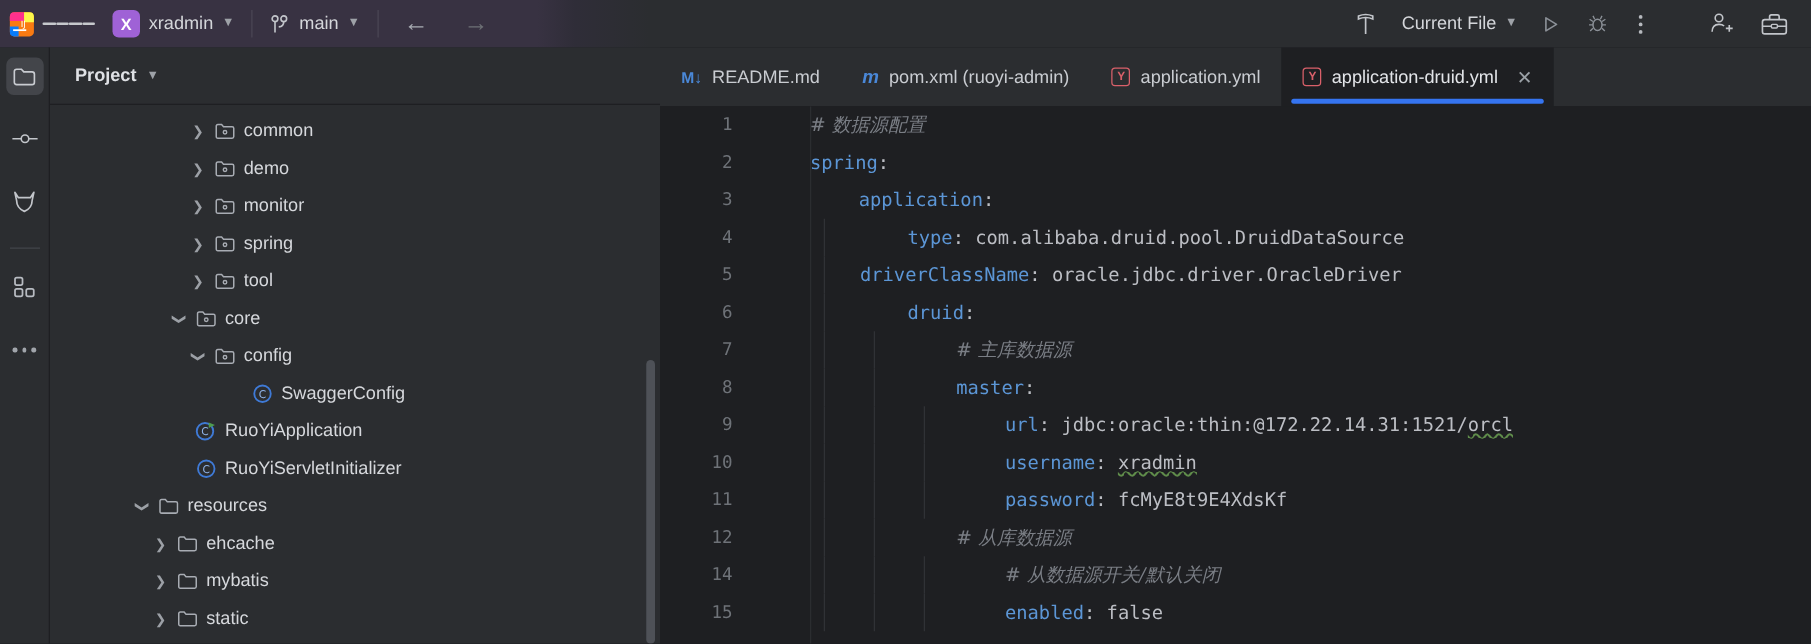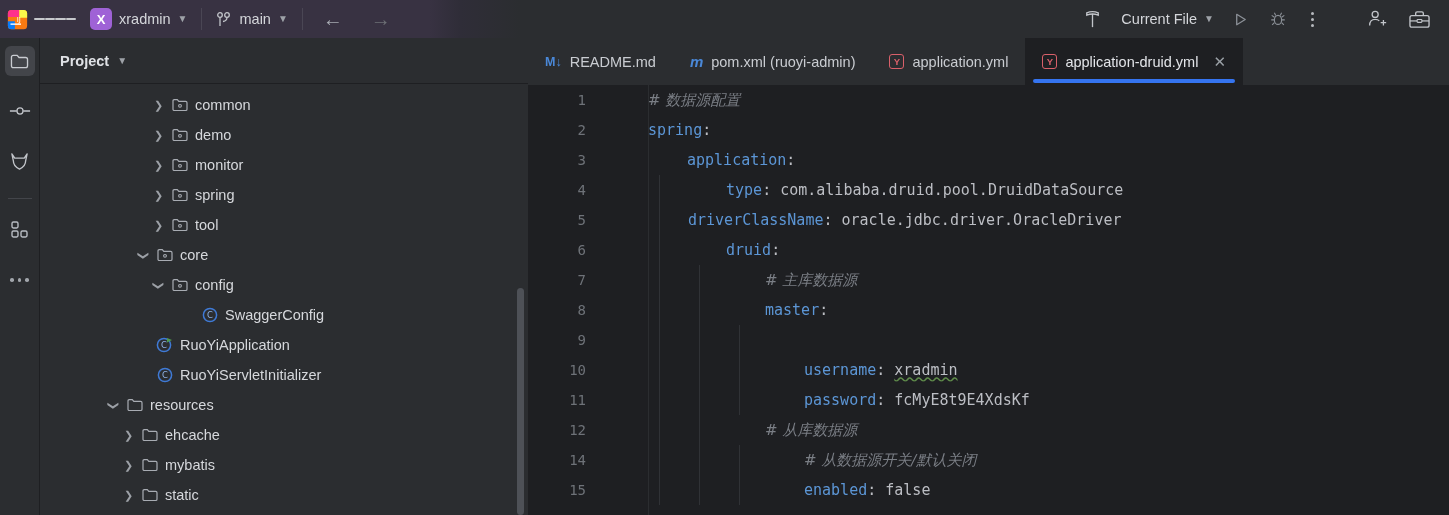--- a/index.html
+++ b/index.html
@@ -456,20 +456,21 @@
             <span class="lno">8</span>
             <div class="iguide" style="left: 131px;"></div>
             <div class="iguide" style="left: 171px;"></div>
             <span class="ctext" style="padding-left: 117px;"><span class="k">master</span><span class="v">:</span></span>
           </div>
           <div class="cline">
             <span class="lno">9</span>
             <div class="iguide" style="left: 131px;"></div>
             <div class="iguide" style="left: 171px;"></div>
             <div class="iguide" style="left: 211px;"></div>
+            <span class="ctext" style="padding-left: 156px;"><span class="k">url</span><span class="v">: jdbc:oracle:thin:@172.22.14.31:1521/</span><span class="v sq">orcl</span></span>
           </div>
           <div class="cline">
             <span class="lno">10</span>
             <div class="iguide" style="left: 131px;"></div>
             <div class="iguide" style="left: 171px;"></div>
             <div class="iguide" style="left: 211px;"></div>
             <span class="ctext" style="padding-left: 156px;"><span class="k">username</span><span class="v">: </span><span class="v sq">xradmin</span></span>
           </div>
           <div class="cline">
             <span class="lno">11</span>

